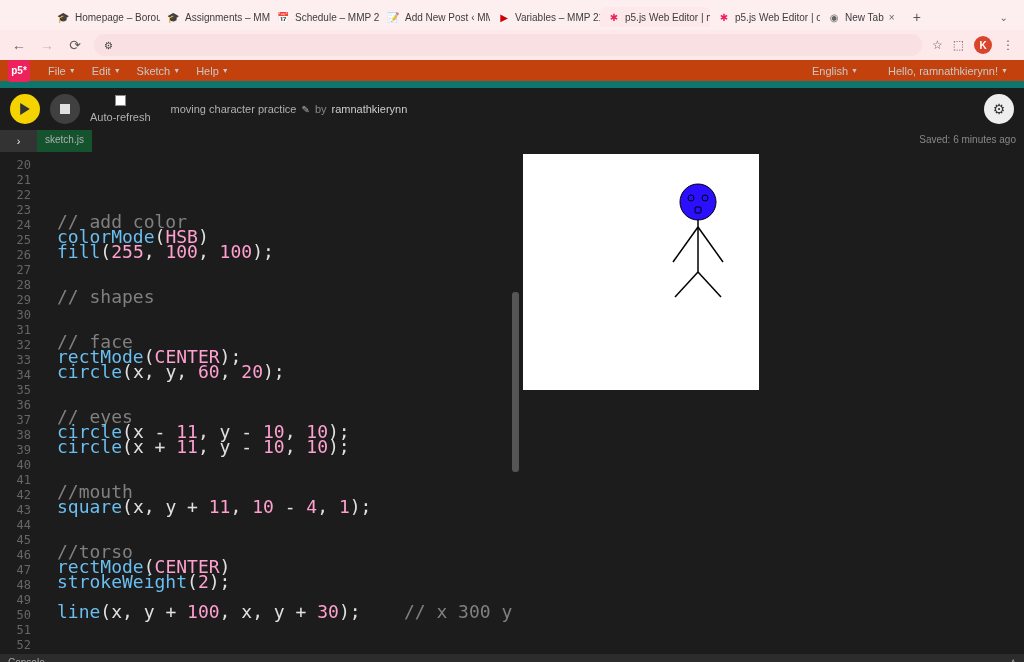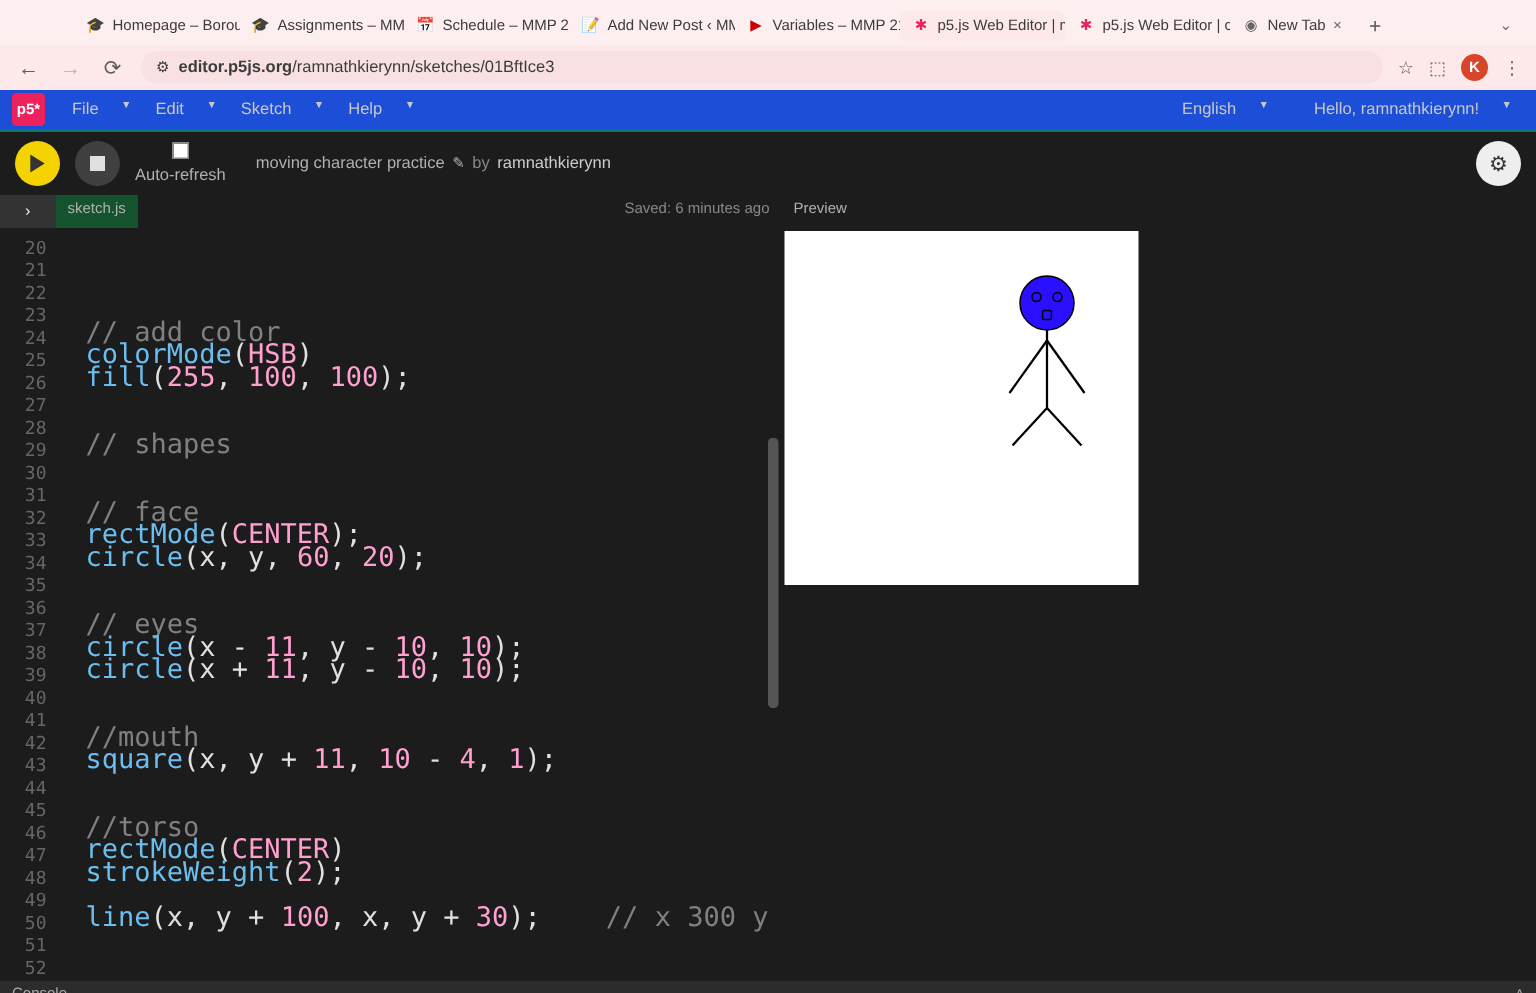--- a/index.html
+++ b/index.html
@@ -17,23 +17,23 @@
 
   .url-row { display: flex; align-items: center; height: 30px; padding: 0 10px; background: #fde8ea; gap: 10px; }
   .nav-btn { width: 18px; height: 18px; display: flex; align-items: center; justify-content: center; color: #5e5e5e; cursor: pointer; font-size: 14px; }
   .nav-btn.disabled { color: #bbb; }
   .url-bar { flex: 1; display: flex; align-items: center; background: #f8e0e3; border-radius: 12px; height: 22px; padding: 0 10px; font-size: 11px; color: #3c3c3c; gap: 6px; }
   .url-icons { display: flex; gap: 10px; align-items: center; }
   .url-icon { font-size: 12px; color: #5e5e5e; cursor: pointer; }
   .avatar-k { width: 18px; height: 18px; border-radius: 50%; background: #d9452a; color: #fff; display: flex; align-items: center; justify-content: center; font-size: 10px; font-weight: bold; }
 
   
-  .editor-menu { display: flex; align-items: center; height: 28px; background: #1d4ed8; border-bottom: 2px solid #0f766e; padding: 0 8px; color: #c8c8c8; font-size: 11px; }
+  .editor-menu { display: flex; align-items: center; height: 28px; background: #c2410c; border-bottom: 7px solid #0f766e; padding: 0 8px; color: #c8c8c8; font-size: 11px; }
   .p5-logo { width: 22px; height: 22px; background: #ed225d; color: #fff; display: flex; align-items: center; justify-content: center; border-radius: 3px; font-weight: bold; font-size: 10px; margin-right: 10px; cursor: pointer; }
-  .menu-item { padding: 0 8px; cursor: pointer; display: flex; gap: 15px; }
+  .menu-item { padding: 0 8px; cursor: pointer; display: flex; align-items: center; gap: 3px; }
   .menu-item .caret { font-size: 7px; }
   .menu-right { margin-left: auto; display: flex; gap: 14px; align-items: center; }
 
   
   .toolbar { display: flex; align-items: center; height: 42px; background: #1c1c1c; padding: 0 10px; gap: 10px; color: #b0b0b0; font-size: 11px; }
   .play-btn { width: 30px; height: 30px; border-radius: 50%; background: #f5d300; display: flex; align-items: center; justify-content: center; cursor: pointer; }
   .play-btn svg { fill: #333; }
   .stop-btn { width: 30px; height: 30px; border-radius: 50%; background: #404040; display: flex; align-items: center; justify-content: center; cursor: pointer; }
   .stop-btn .square { width: 10px; height: 10px; background: #e0e0e0; }
   .autorefresh { display: flex; align-items: center; gap: 5px; flex-direction: column; }
@@ -113,21 +113,20 @@
       </div>
     <span class="newtab">+</span>
     <span class="tab-chevron">⌄</span>
   </div>
   <div class="url-row">
     <span class="nav-btn">←</span>
     <span class="nav-btn disabled">→</span>
     <span class="nav-btn">⟳</span>
     <div class="url-bar">
       <span style="font-size:10px;">⚙</span>
-      <span><b>editor.p5js.org</b><span>/ramnathkierynn/sketches/01BftIce3</span></span>
     </div>
     <div class="url-icons">
       <span class="url-icon">☆</span>
       <span class="url-icon">⬚</span>
       <div class="avatar-k">
           <span>K</span>
         </div>
       <span class="url-icon">⋮</span>
     </div>
   </div>
@@ -188,21 +187,20 @@
       <span>⚙</span>
     </div>
 </div>
 
 <div class="header-row">
   <div class="sidebar-toggle">
       <span>›</span>
     </div>
   <div class="file-label"><span>sketch.js</span></div>
   <div class="saved-label">Saved: 6 minutes ago</div>
-  <div class="preview-label">Preview</div>
 </div>
 
 <div class="main-split">
   <div class="editor-pane">
     <div class="gutter" id="gutter">20
 21
 22
 23
 24
 25

